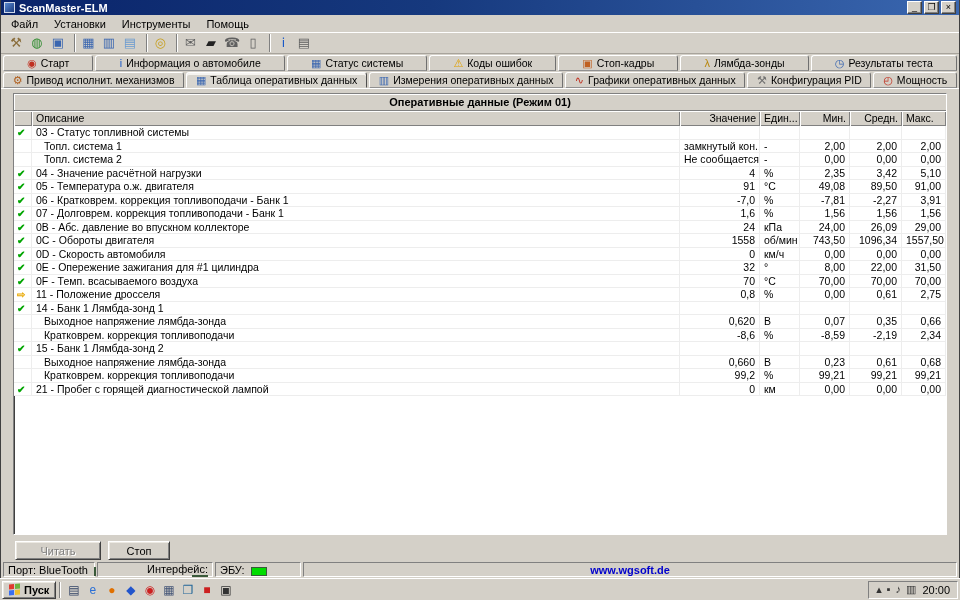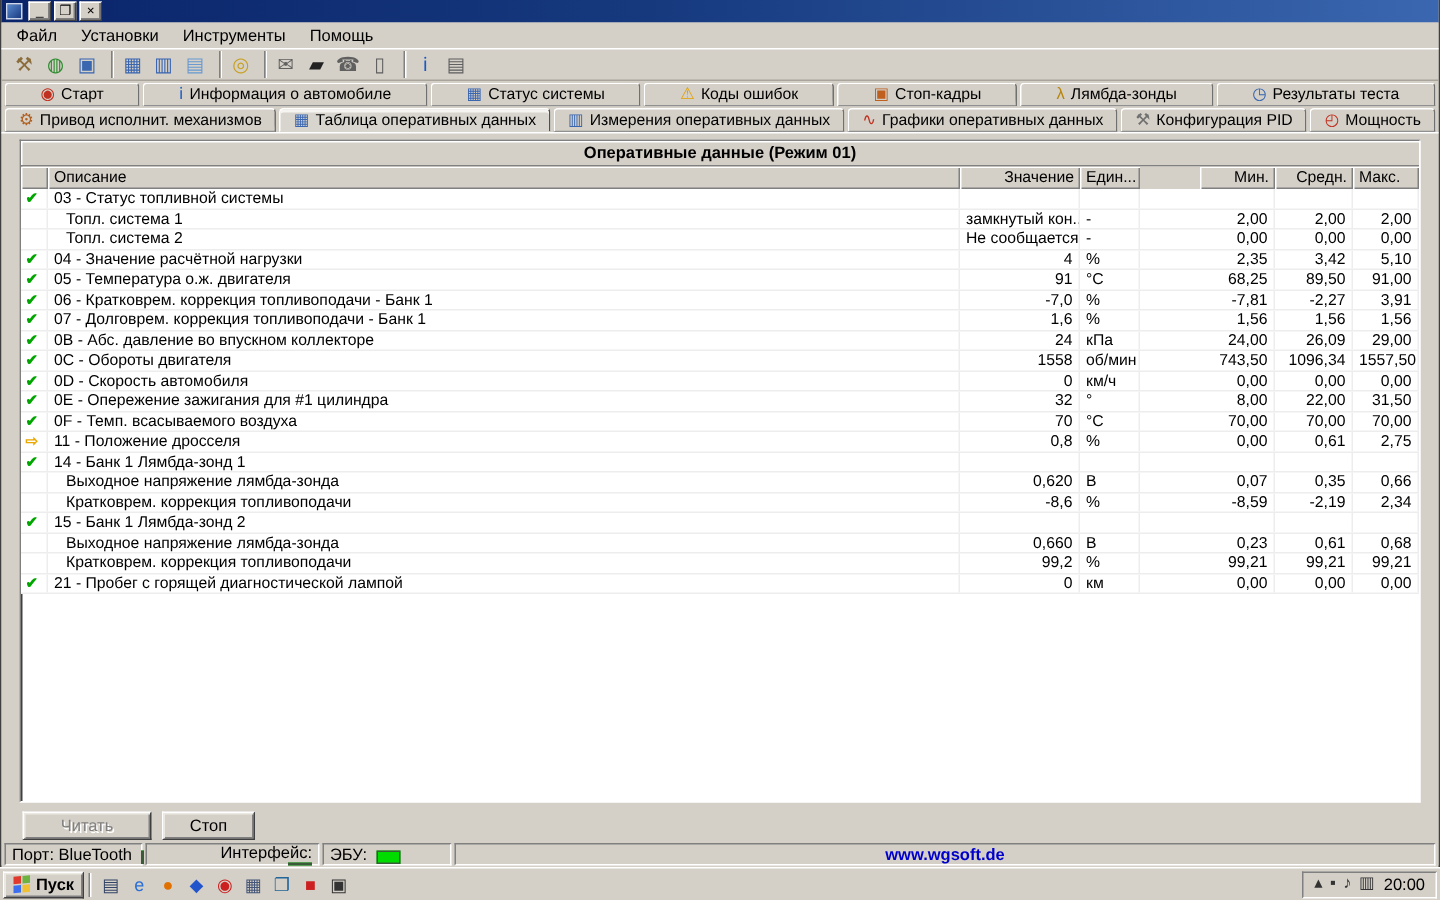--- a/index.html
+++ b/index.html
@@ -36,21 +36,21 @@
     border-bottom:1px solid #808080;box-shadow:inset 1px 1px 0 #fff;}
   .table-header{display:flex;height:15px;background:#d4d0c8;}
   .hc{box-shadow:inset 1px 1px 0 #fff,inset -1px -1px 0 #808080;padding:1px 4px;white-space:nowrap;overflow:hidden;font-size:10.5px;}
   .table-body{background:#fff;}
   .trow{display:flex;height:13.5px;line-height:13px;border-bottom:1px solid #ededed;}
   .tc{border-right:1px solid #ededed;padding:0 4px;white-space:nowrap;overflow:hidden;font-size:10.5px;}
   .c-marker{width:18px;flex:0 0 18px;padding:0 0 0 3px;}
   .c-desc{flex:1 1 auto;min-width:0;}
   .c-value{width:80px;flex:0 0 80px;text-align:right;}
   .c-unit{width:40px;flex:0 0 40px;text-align:left;}
-  .c-min{width:50px;flex:0 0 50px;text-align:right;margin-left:40px;}
+  .c-min{width:50px;flex:0 0 50px;text-align:right;}
   .c-avg{width:52px;flex:0 0 52px;text-align:right;}
   .c-max{width:44px;flex:0 0 44px;text-align:right;}
   .tc.ind{padding-left:12px;}
   .marker{display:inline-block;font-size:10px;}
   .marker[data-m="check"]::before{content:"✔";color:#00a500;font-weight:bold;}
   .marker[data-m="arrow"]::before{content:"⇨";color:#e8a800;font-weight:bold;}
   
   .btn-row{display:flex;gap:7px;margin:6px 0 0 14px;}
   .btn{height:19px;background:#d4d0c8;border:1px solid;border-color:#fff #404040 #404040 #fff;
     box-shadow:inset 1px 1px 0 #ece9e2,inset -1px -1px 0 #808080;font-size:11px;padding:0 10px;}
@@ -84,20 +84,21 @@
   .tray-icon{font-size:11px;line-height:11px;}
   .clock{font-size:11px;}
 </style>
 </head>
 <body>
 
 <div class="window">
 
   <div class="titlebar">
     <span class="app-icon"></span>
+    <span class="title-text">ScanMaster-ELM</span>
     <span class="win-controls">
       <span class="win-btn">_</span>
       <span class="win-btn">❐</span>
       <span class="win-btn">×</span>
     </span>
   </div>
 
   <div class="menubar">
 
       <span class="menu-item">Файл</span>
@@ -264,21 +265,21 @@
             <span class="tc c-min">2,35</span>
             <span class="tc c-avg">3,42</span>
             <span class="tc c-max">5,10</span>
           </div>
 
           <div class="trow">
             <span class="tc c-marker"><span class="marker" data-m="check"></span></span>
             <span class="tc c-desc">05 - Температура о.ж. двигателя</span>
             <span class="tc c-value">91</span>
             <span class="tc c-unit">°C</span>
-            <span class="tc c-min">68,25</span>
+            <span class="tc c-min">49,08</span>
             <span class="tc c-avg">89,50</span>
             <span class="tc c-max">91,00</span>
           </div>
 
           <div class="trow">
             <span class="tc c-marker"><span class="marker" data-m="check"></span></span>
             <span class="tc c-desc">06 - Кратковрем. коррекция топливоподачи - Банк 1</span>
             <span class="tc c-value">-7,0</span>
             <span class="tc c-unit">%</span>
             <span class="tc c-min">-7,81</span>

